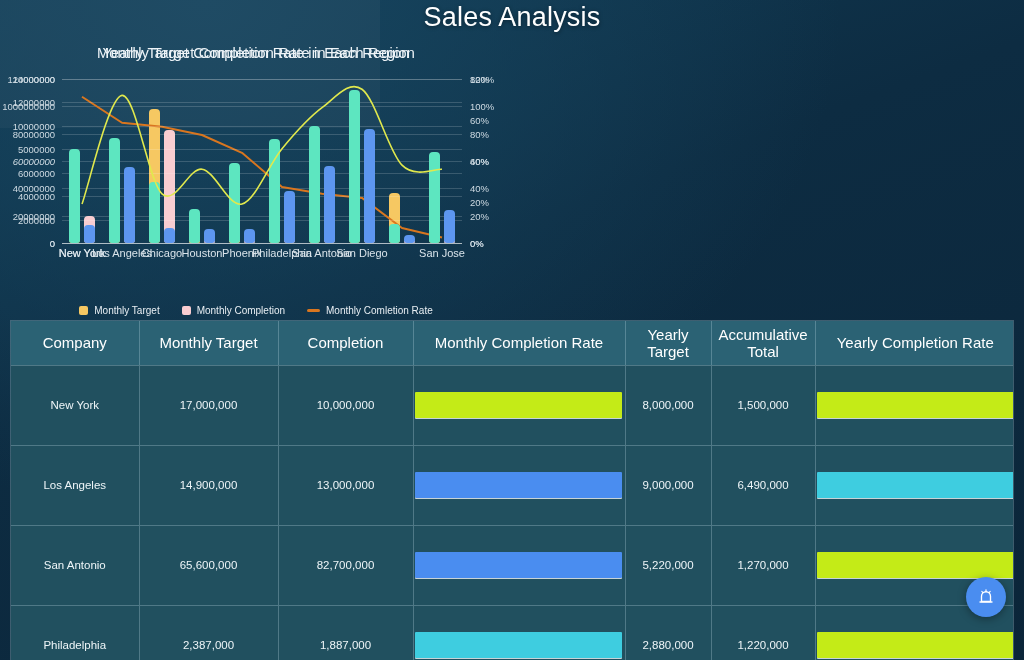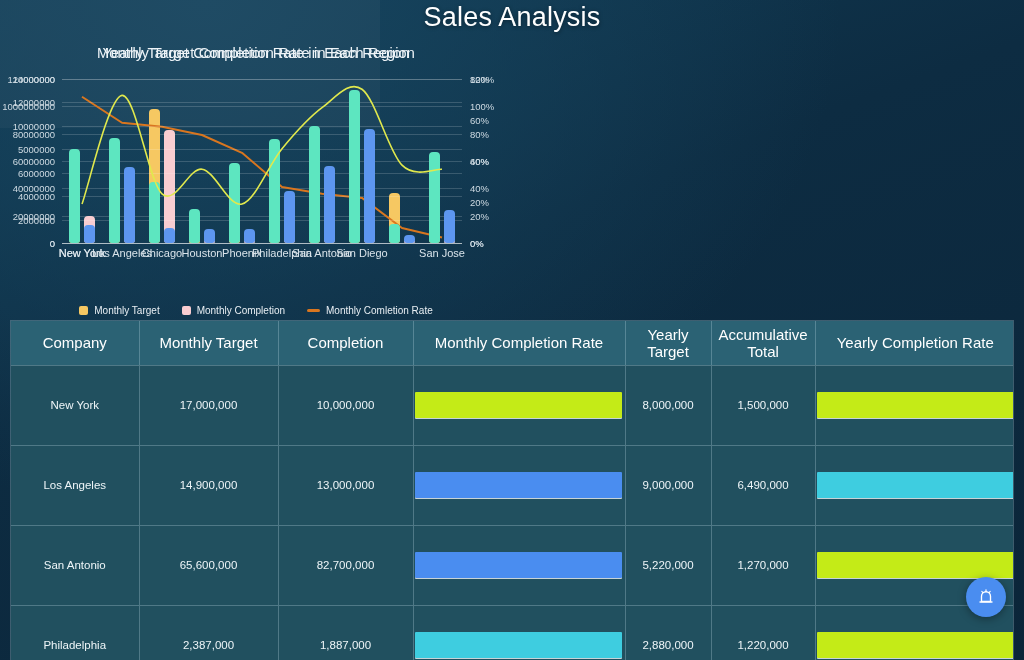--- a/index.html
+++ b/index.html
@@ -151,21 +151,21 @@
       <div class="chart-title">Monthly Target Completion Rate in Each Region</div>
       <div class="plot-wrap">
         <div class="plot" id="plot-monthly" style="height: 164px;">
             <div class="gridline axis-base" style="top: 164px;"></div>
             <div class="ytick" style="top: 164px;">0</div>
             <div class="gridline" style="top: 136.667px;"></div>
             <div class="ytick" style="top: 136.667px;">20000000</div>
             <div class="gridline" style="top: 109.333px;"></div>
             <div class="ytick" style="top: 109.333px;">40000000</div>
             <div class="gridline" style="top: 82px;"></div>
-            <div class="ytick" style="top: 82px;">60000000</div>
+            <div class="ytick" style="top: 82px; font-style: italic;">60000000</div>
             <div class="gridline" style="top: 54.6667px;"></div>
             <div class="ytick" style="top: 54.6667px;">80000000</div>
             <div class="gridline" style="top: 27.3333px;"></div>
             <div class="ytick" style="top: 27.3333px;">1000000000</div>
             <div class="gridline" style="top: 0px;"></div>
             <div class="ytick" style="top: 0px;">120000000</div>
             <div class="ytick-r" style="top: 164px;">0%</div>
             <div class="ytick-r" style="top: 136.667px;">20%</div>
             <div class="ytick-r" style="top: 109.333px;">40%</div>
             <div class="ytick-r" style="top: 82px;">60%</div>

